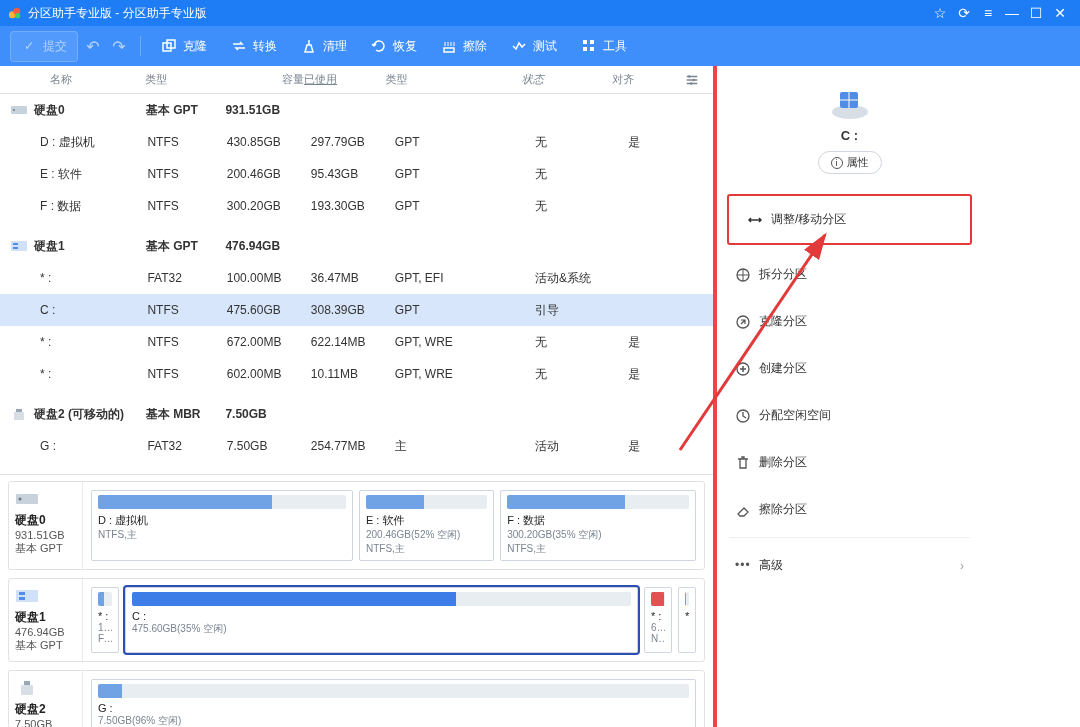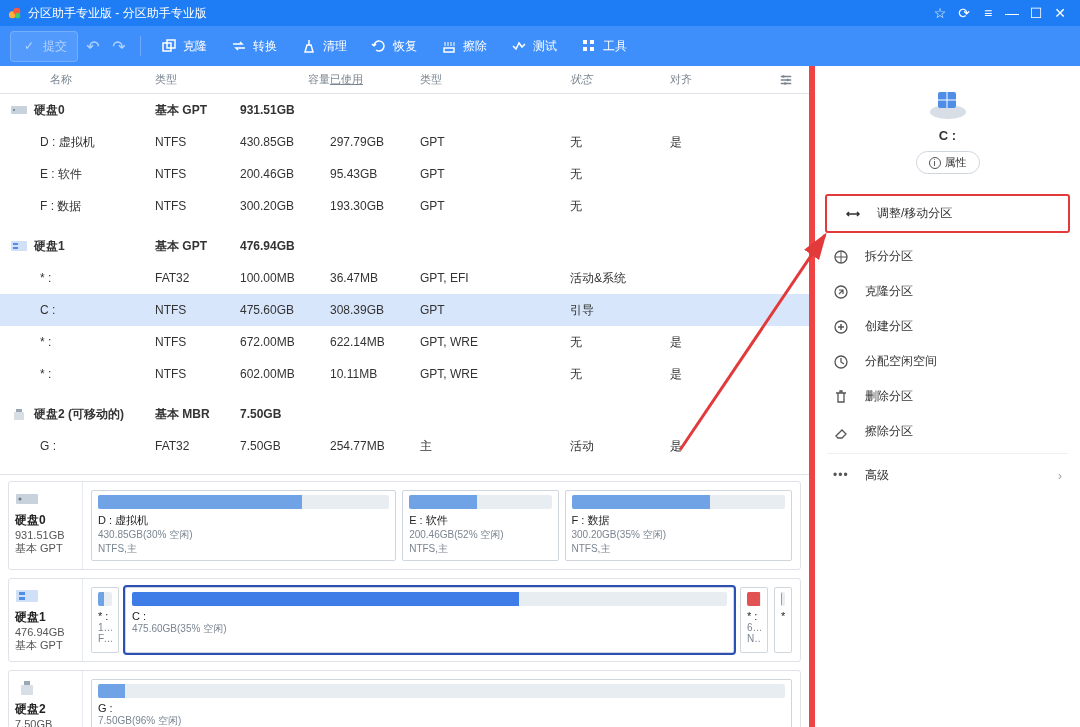--- a/index.html
+++ b/index.html
@@ -16,21 +16,21 @@
   
   .toolbar { height: 40px; background: #3e8efc; display: flex; align-items: center; padding: 0 10px; gap: 4px; color:#fff; }
   .toolbar .btn { display:flex; align-items:center; gap:6px; padding: 6px 10px; border-radius:4px; font-size:12px; }
   .toolbar .btn .ico { width:16px; height:16px; display:inline-flex; align-items:center; justify-content:center; }
   .toolbar .btn.submit { background: rgba(255,255,255,0.18); border:1px solid rgba(255,255,255,0.35); opacity:0.6; }
   .toolbar .sep { width:1px; height:20px; background: rgba(255,255,255,0.25); margin:0 6px; }
   .toolbar .undo, .toolbar .redo { width:22px; height:22px; display:flex; align-items:center; justify-content:center; opacity:0.6; font-size:16px; }
 
   
   .main { display:flex; height: calc(727px - 26px - 40px); }
-  .left { width: 815px; display:flex; flex-direction:column; border-right:6px solid #ef4444; }
+  .left { width: 717px; display:flex; flex-direction:column; border-right:4px solid #ef4444; }
   .right { width: 265px; padding: 10px 0 10px 0; overflow:auto; }
 
   
   .thead { height: 28px; border-bottom:1px solid #dfe3e8; display:flex; align-items:center; color:#7a8591; font-size:11px; padding: 0 10px; }
   .col-name { width:145px; padding-left:40px;}
   .col-type { width:85px; }
   .col-cap { width:90px;text-align:right; }
   .col-used { width:90px;text-decoration:underline; }
   .col-ptype { width:150px; }
   .col-status { width:100px;font-style:italic; }
@@ -72,21 +72,21 @@
   .pbox.selected { outline:2px solid #2b4fb3; outline-offset:0; }
   .dcard .pbox .bar .fill.blue { background:#3e7de8; }
 
   
   .right .rhead { text-align:center; padding: 6px 10px 10px 10px; }
   .right .drvicon { width:44px; height:36px; margin: 4px auto 6px auto; }
   .right .drvname { font-weight:bold; font-size:13px; }
   .right .drvinfo { color:#7a8591; font-size:11px; margin-top:2px;}
   .right .propbtn { display:inline-flex; align-items:center; gap:4px; border:1px solid #cfd6dd; border-radius:12px; padding:3px 12px; margin-top:8px; font-size:11px;}
   .right .ops { margin-top:10px; }
-  .right .op { display:flex; align-items:center; gap:16px; padding: 9px 18px; font-size:12px; cursor:default;}
+  .right .op { display:flex; align-items:center; gap:8px; padding: 15px 18px; font-size:12px; cursor:default;}
   .right .op .oico { width:16px; height:16px; color:#555;}
   .right .op.highlight { border:2px solid #e23a3a; margin: 0 10px 6px 10px; border-radius:3px; }
   .right .op .chev { margin-left:auto; color:#9aa2ab;}
   .right .sep2 { height:1px; background:#edf0f3; margin:4px 12px; }
 
   
   .arrow-ann { position:absolute; left:630px; top:210px; pointer-events:none; }
 
   ::-webkit-scrollbar { width:8px; height:8px; }
   ::-webkit-scrollbar-thumb { background:#c6ccd3; border-radius:4px;}
@@ -350,21 +350,20 @@
           <b>硬盘0</b>
           <div>931.51GB</div>
           <div>基本 GPT</div>
         </div>
         <div class="parts">
           <div class="pbox" style="flex:45">
             <div class="bar">
                 <div class="fill" style="width:70%"></div>
               </div>
             <div class="lbl">D : 虚拟机</div>
-            <div class="sub">430.85GB(30% 空闲)</div>
             <div class="sub">NTFS,主</div>
           </div>
           <div class="pbox" style="flex:22">
             <div class="bar">
                 <div class="fill" style="width:48%"></div>
               </div>
             <div class="lbl">E : 软件</div>
             <div class="sub">200.46GB(52% 空闲)</div>
             <div class="sub">NTFS,主</div>
           </div>

